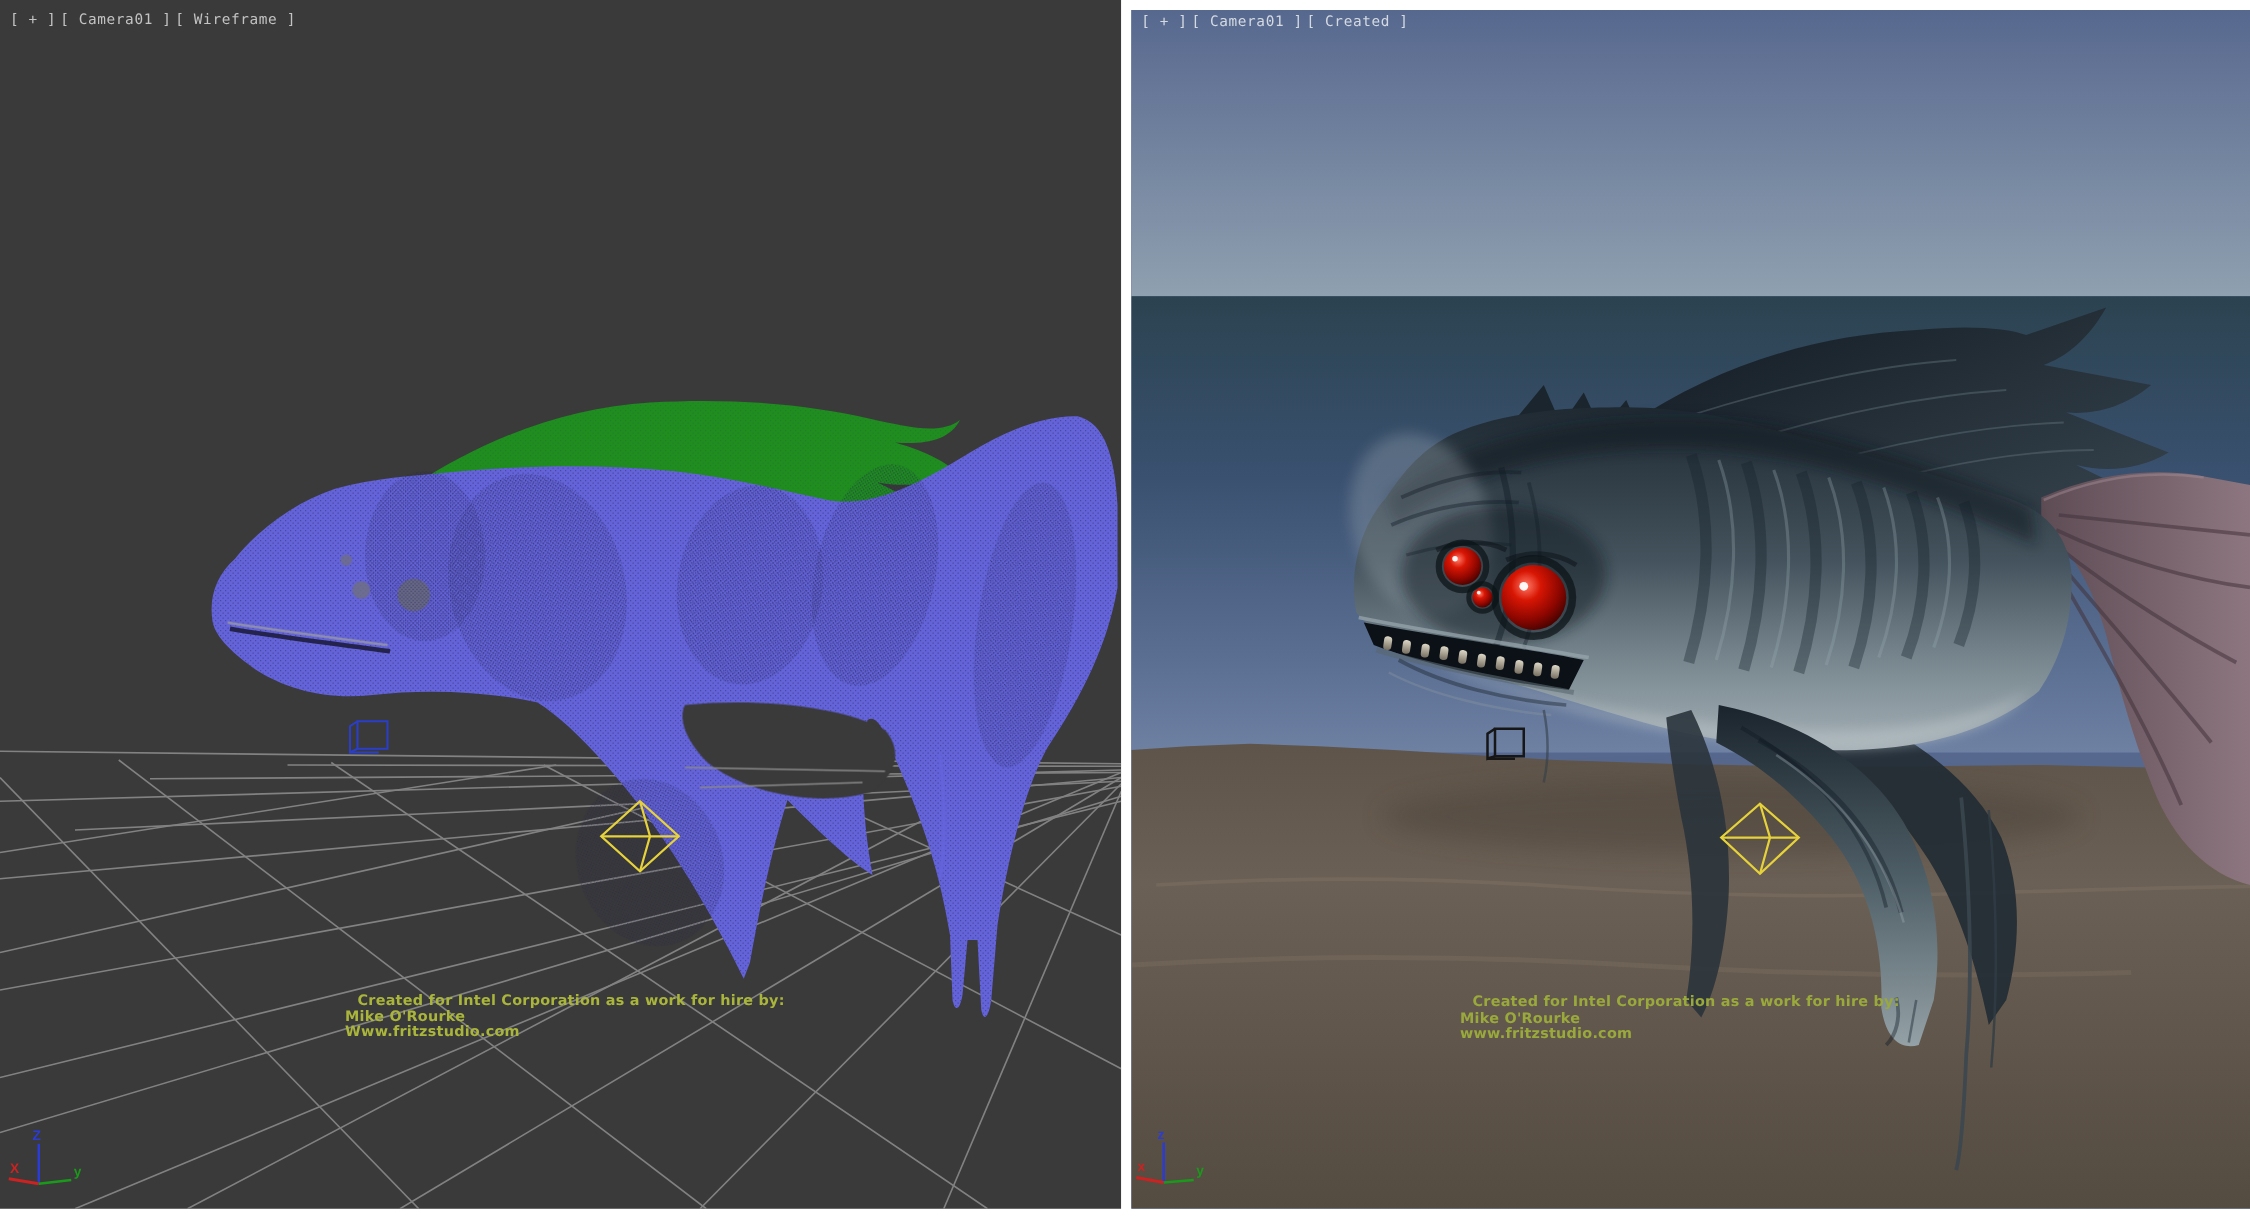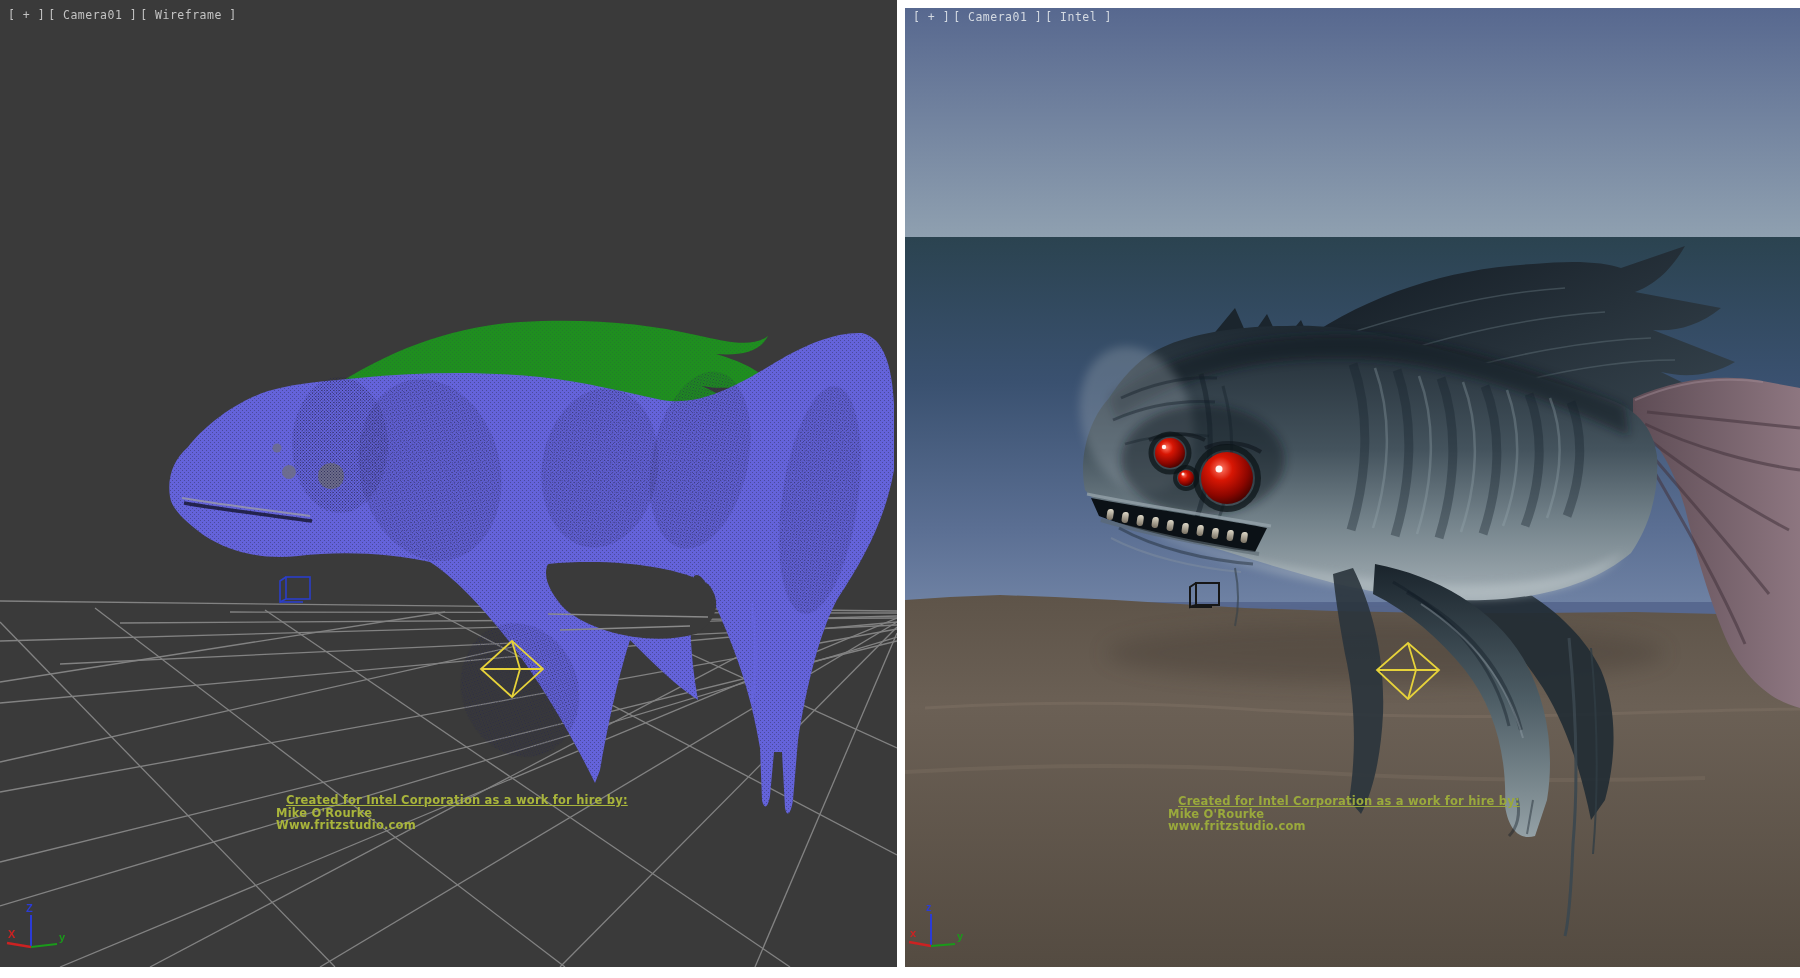--- a/index.html
+++ b/index.html
@@ -12,21 +12,21 @@
   svg{position:absolute;left:0;top:0;display:block;}
   .vp-label{position:absolute;display:flex;gap:3px;font-size:11.5px;letter-spacing:.5px;
             font-family:"DejaVu Sans Mono", monospace;}
   .vp-left .vp-label{left:8px;top:8px;color:#c3c3c3;}
   .vp-right .vp-label{left:8px;top:2px;color:#d4dae2;}
   .vp-label span{cursor:default;}
   .watermark{position:absolute;font-family:"DejaVu Sans", sans-serif;font-weight:bold;
              font-size:11.5px;line-height:12.5px;letter-spacing:.2px;white-space:nowrap;}
   .wm-left{left:276px;top:794px;color:#a9b53b;}
   .wm-right{left:263px;top:787px;color:#9aa93c;}
-  .watermark .l1{text-indent:10px;text-decoration:underline;}
+  .watermark .l1{text-indent:10px;}
 </style>
 </head>
 <body>
 
 <div class="canvas">
 
   <div class="viewport vp-left">
     <svg width="897" height="967" viewBox="0 0 897 967">
       <defs>
         <pattern id="stip" patternUnits="userSpaceOnUse" width="4" height="4">
@@ -364,21 +364,21 @@
         <line x1="26" y1="938" x2="50" y2="936" stroke="#1a9a1a" stroke-width="2"></line>
         <text x="21" y="903" fill="#2b3bd6">z</text>
         <text x="5" y="929" fill="#cc2222">x</text>
         <text x="52" y="932" fill="#1a9a1a">y</text>
       </g>
     </svg>
 
     <div class="vp-label">
       <span>[ + ]</span>
       <span>[ Camera01 ]</span>
-      <span>[ Intel ]</span>
+      <span>[ Created ]</span>
     </div>
 
     <div class="watermark wm-right">
       <div class="l1">Created for Intel Corporation as a work for hire by:</div>
       <div>Mike O'Rourke</div>
       <div>www.fritzstudio.com</div>
     </div>
   </div>
 
 </div>

